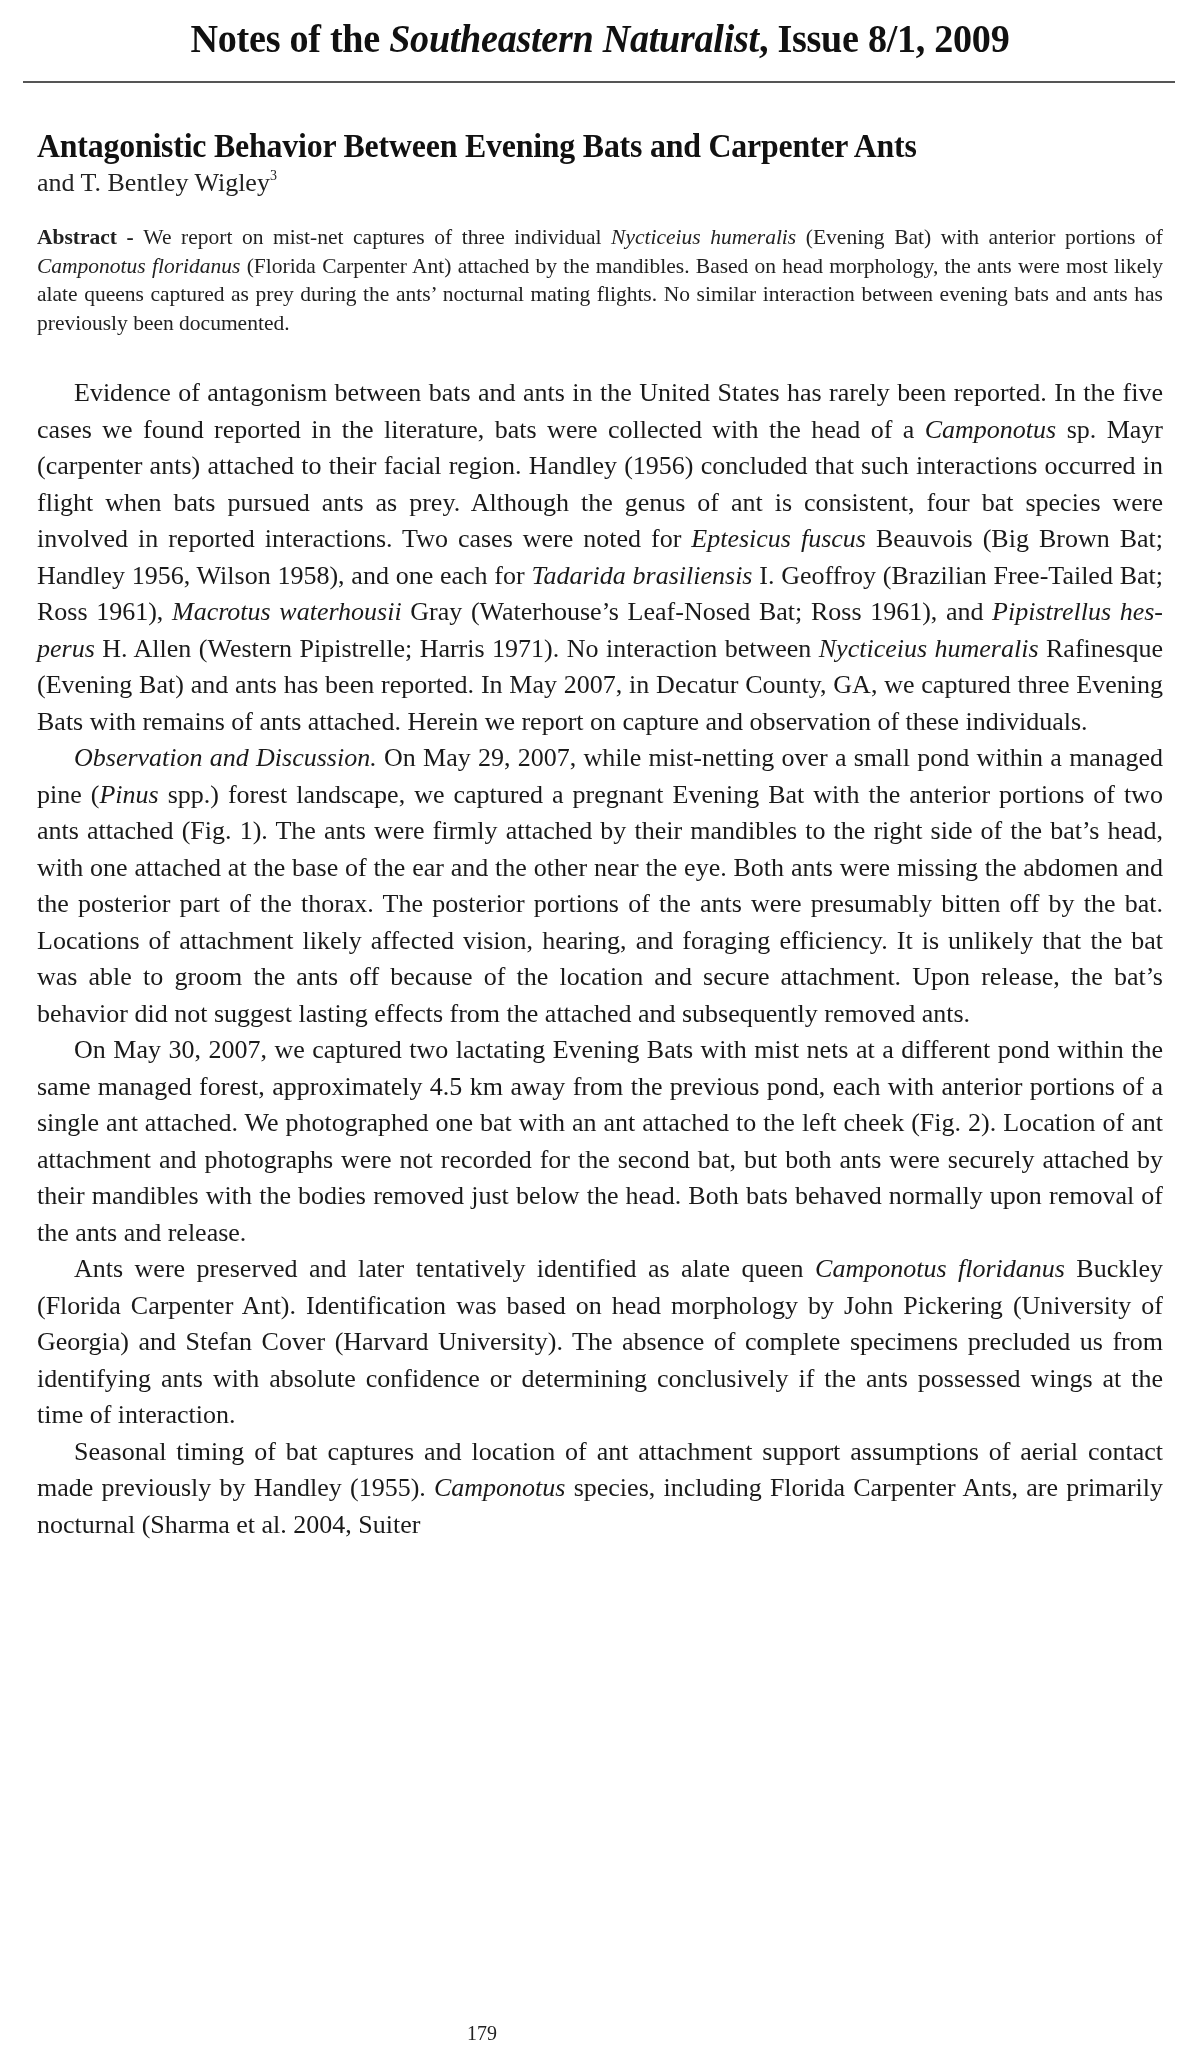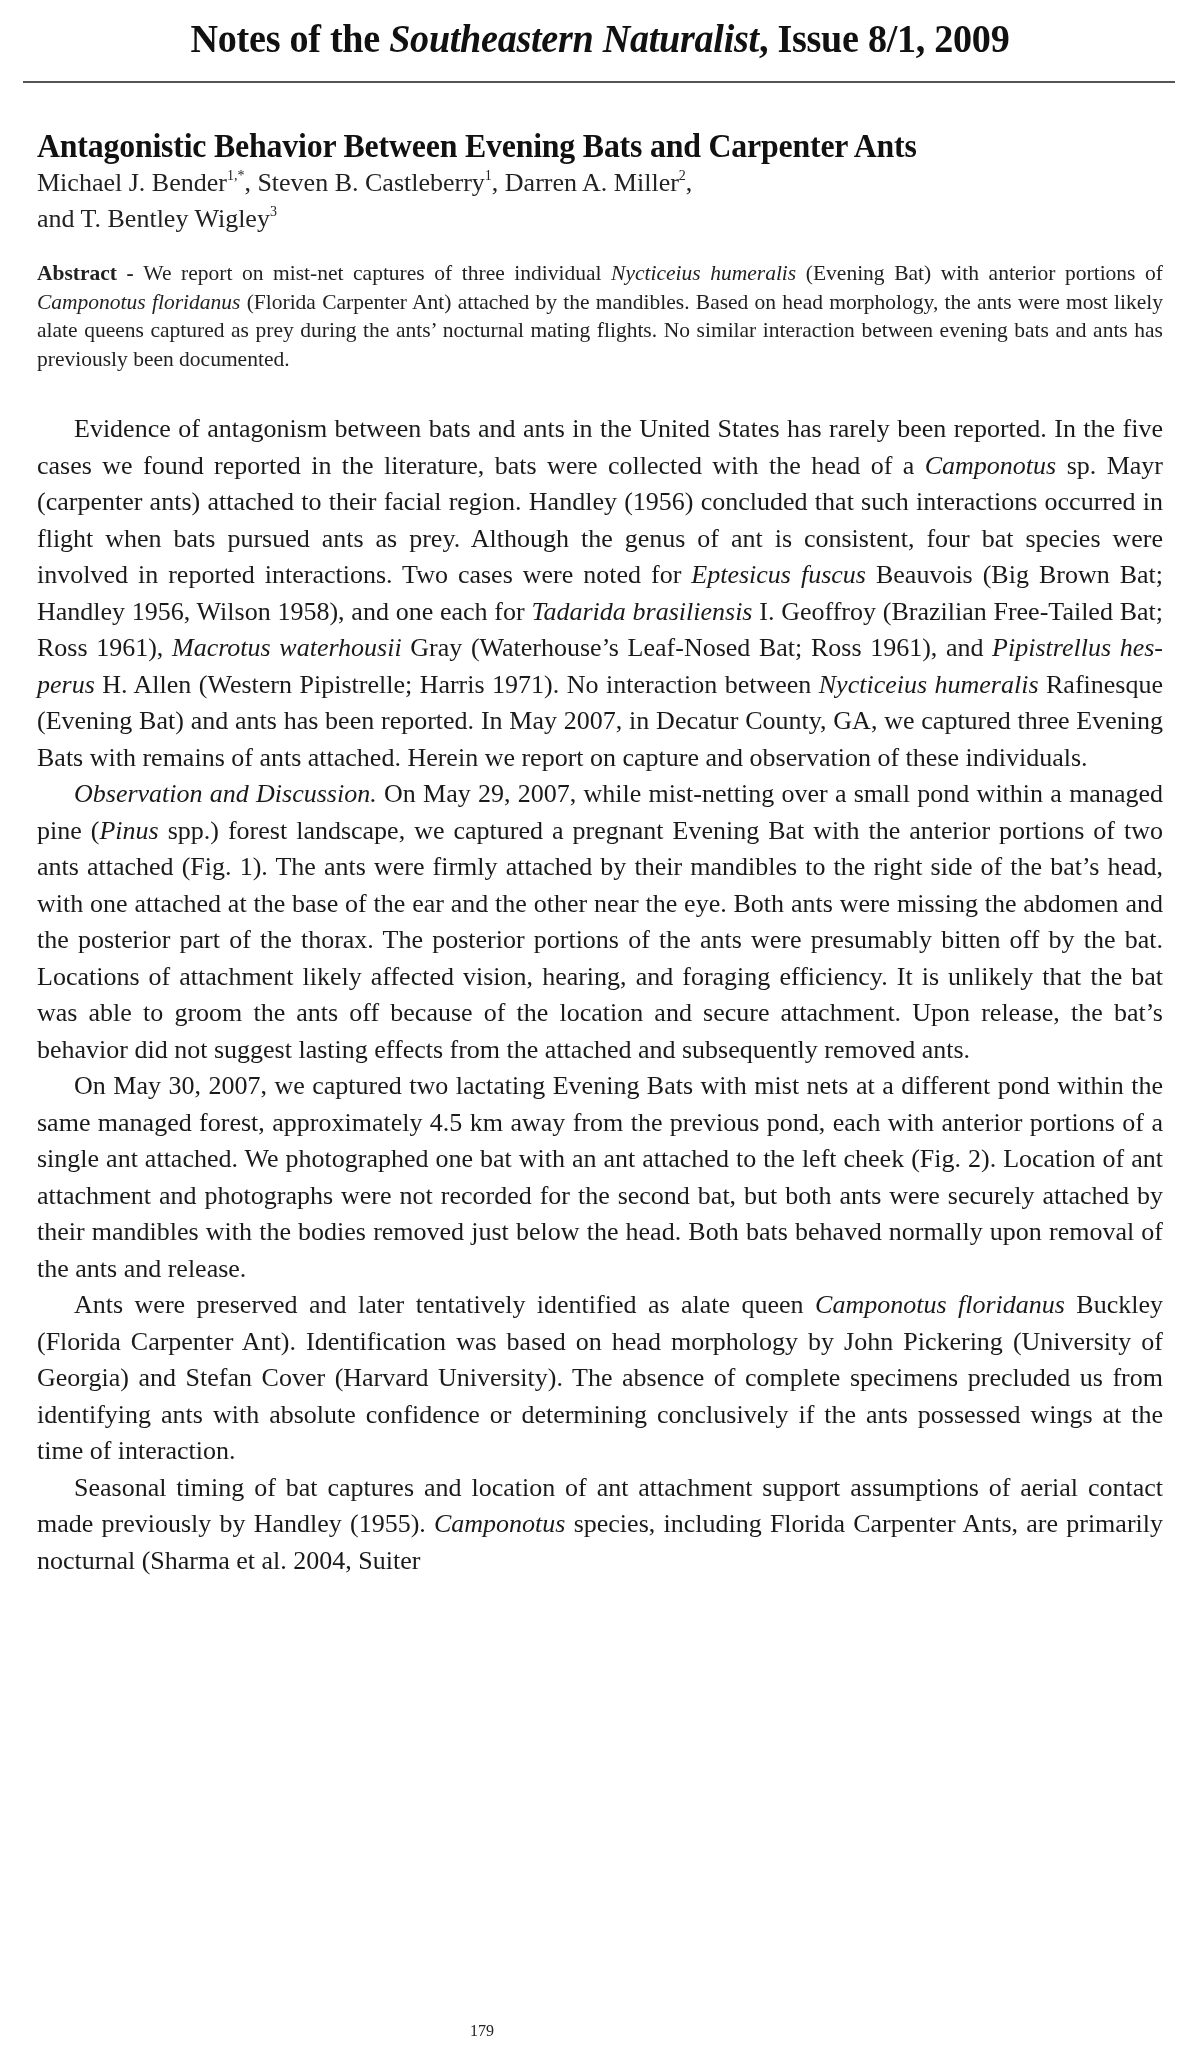--- a/index.html
+++ b/index.html
@@ -33,38 +33,35 @@
   .abstract {
     margin-top: 22px; font-size: 21.5px; line-height: 28.6px; text-align: justify; color: #222;
   }
   .abstract b { font-weight: bold; font-family: Liberation Serif, serif; }
   .body-text {
     margin-top: 38px; font-size: 26px; line-height: 36.5px; text-align: justify; color: #1a1a1a;
   }
   .body-text p { margin: 0; text-indent: 37px; }
   .folio {
     position: absolute; left: 0; top: 2022px; width: 964px; text-align: center;
-    font-size: 16px; color: #222;
+    font-size: 20px; color: #222;
   }
   i, em { font-style: italic; }
 </style>
 </head>
 <body>
 
 <div class="running-head">
   <span>Notes of the </span><i>Southeastern Naturalist</i><span>, Issue 8/1, 2009</span>
 </div>
 <div class="rule"></div>
 
 <div class="content">
   <h1 class="title">Antagonistic Behavior Between Evening Bats and Carpenter Ants</h1>
   <div class="authors">
-    <div>
-      <span>Michael J. Bender</span><sup>1,*</sup><span>, </span><span>Steven B. Castleberry</span><sup>1</sup><span>, </span><span>Darren A. Miller</span><sup>2</sup><span>,</span>
-    </div>
     <div>
       <span>and T. Bentley Wigley</span><sup>3</sup>
     </div>
   </div>
 
   <div class="abstract">
     <b>Abstract - </b><span id="abstract-body"><span>We report on mist-net captures of three individual </span><i>Nycticeius humeralis</i><span> (Evening Bat) with anterior portions of </span><i>Camponotus floridanus</i><span> (Florida Carpenter Ant) attached by the mandibles. Based on head morphology, the ants were most likely alate queens captured as prey during the ants’ nocturnal mating flights. No similar interaction between evening bats and ants has previously been documented.</span></span>
   </div>
 
   <div class="body-text" id="body-text">

